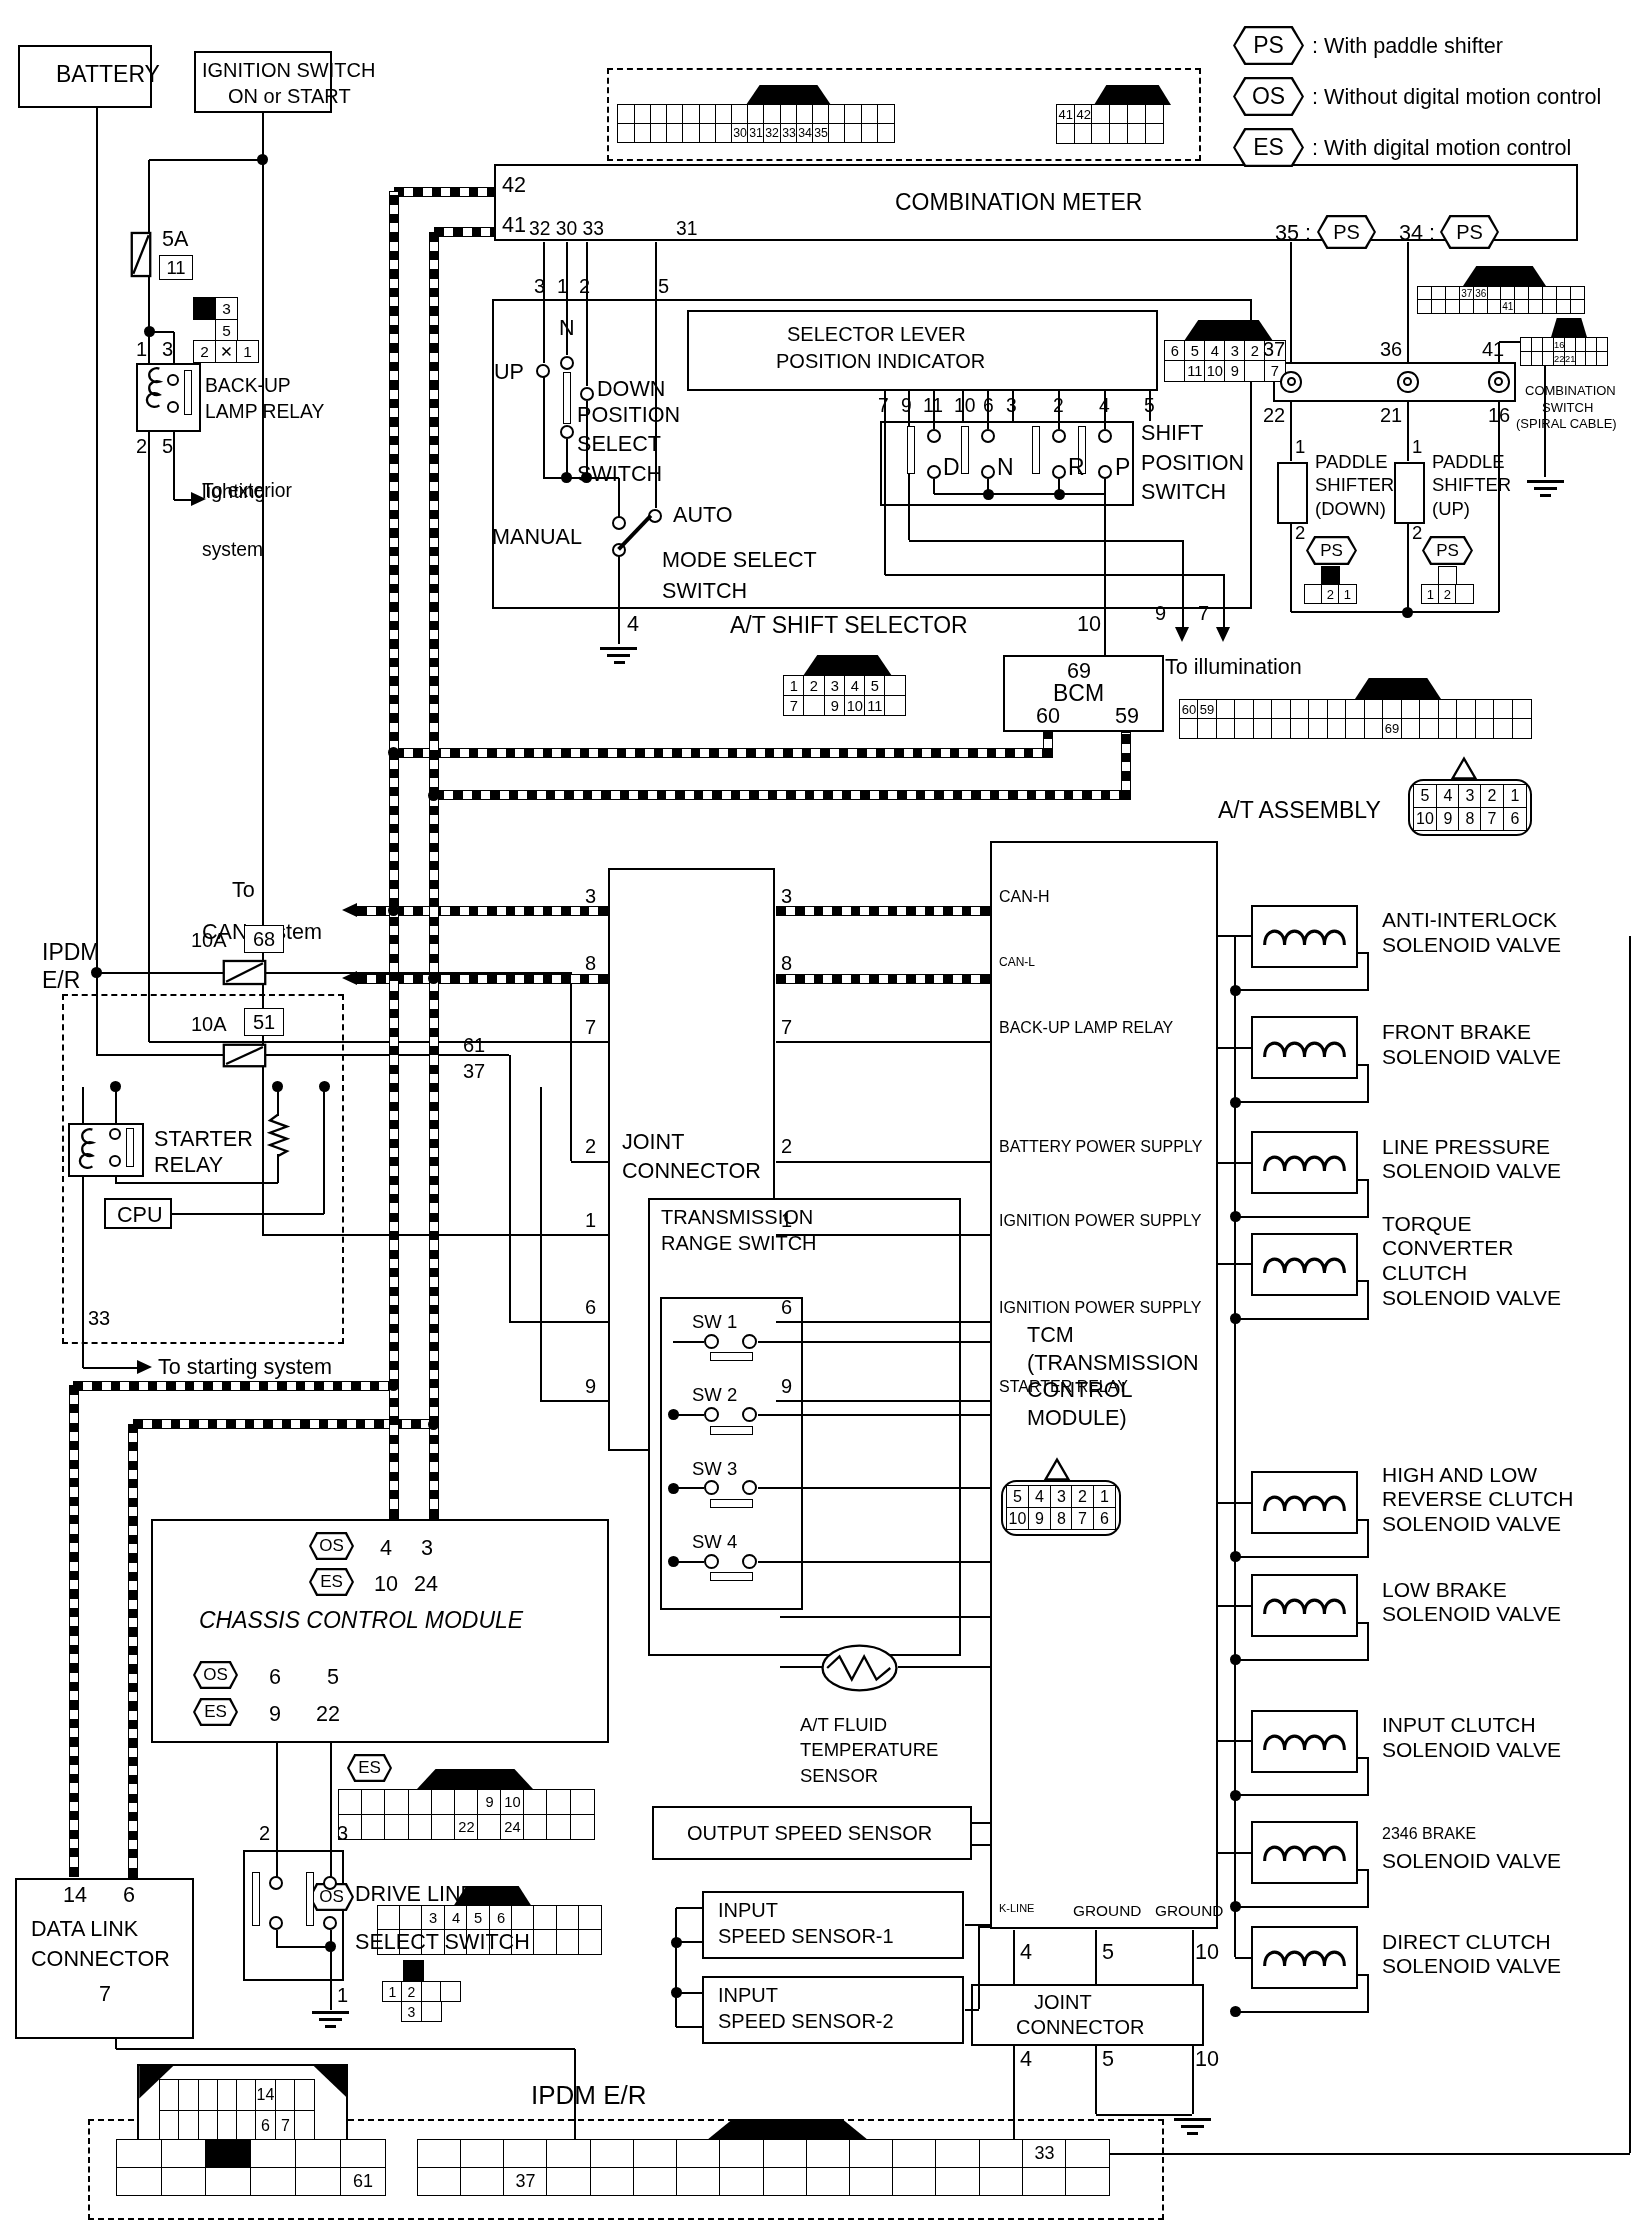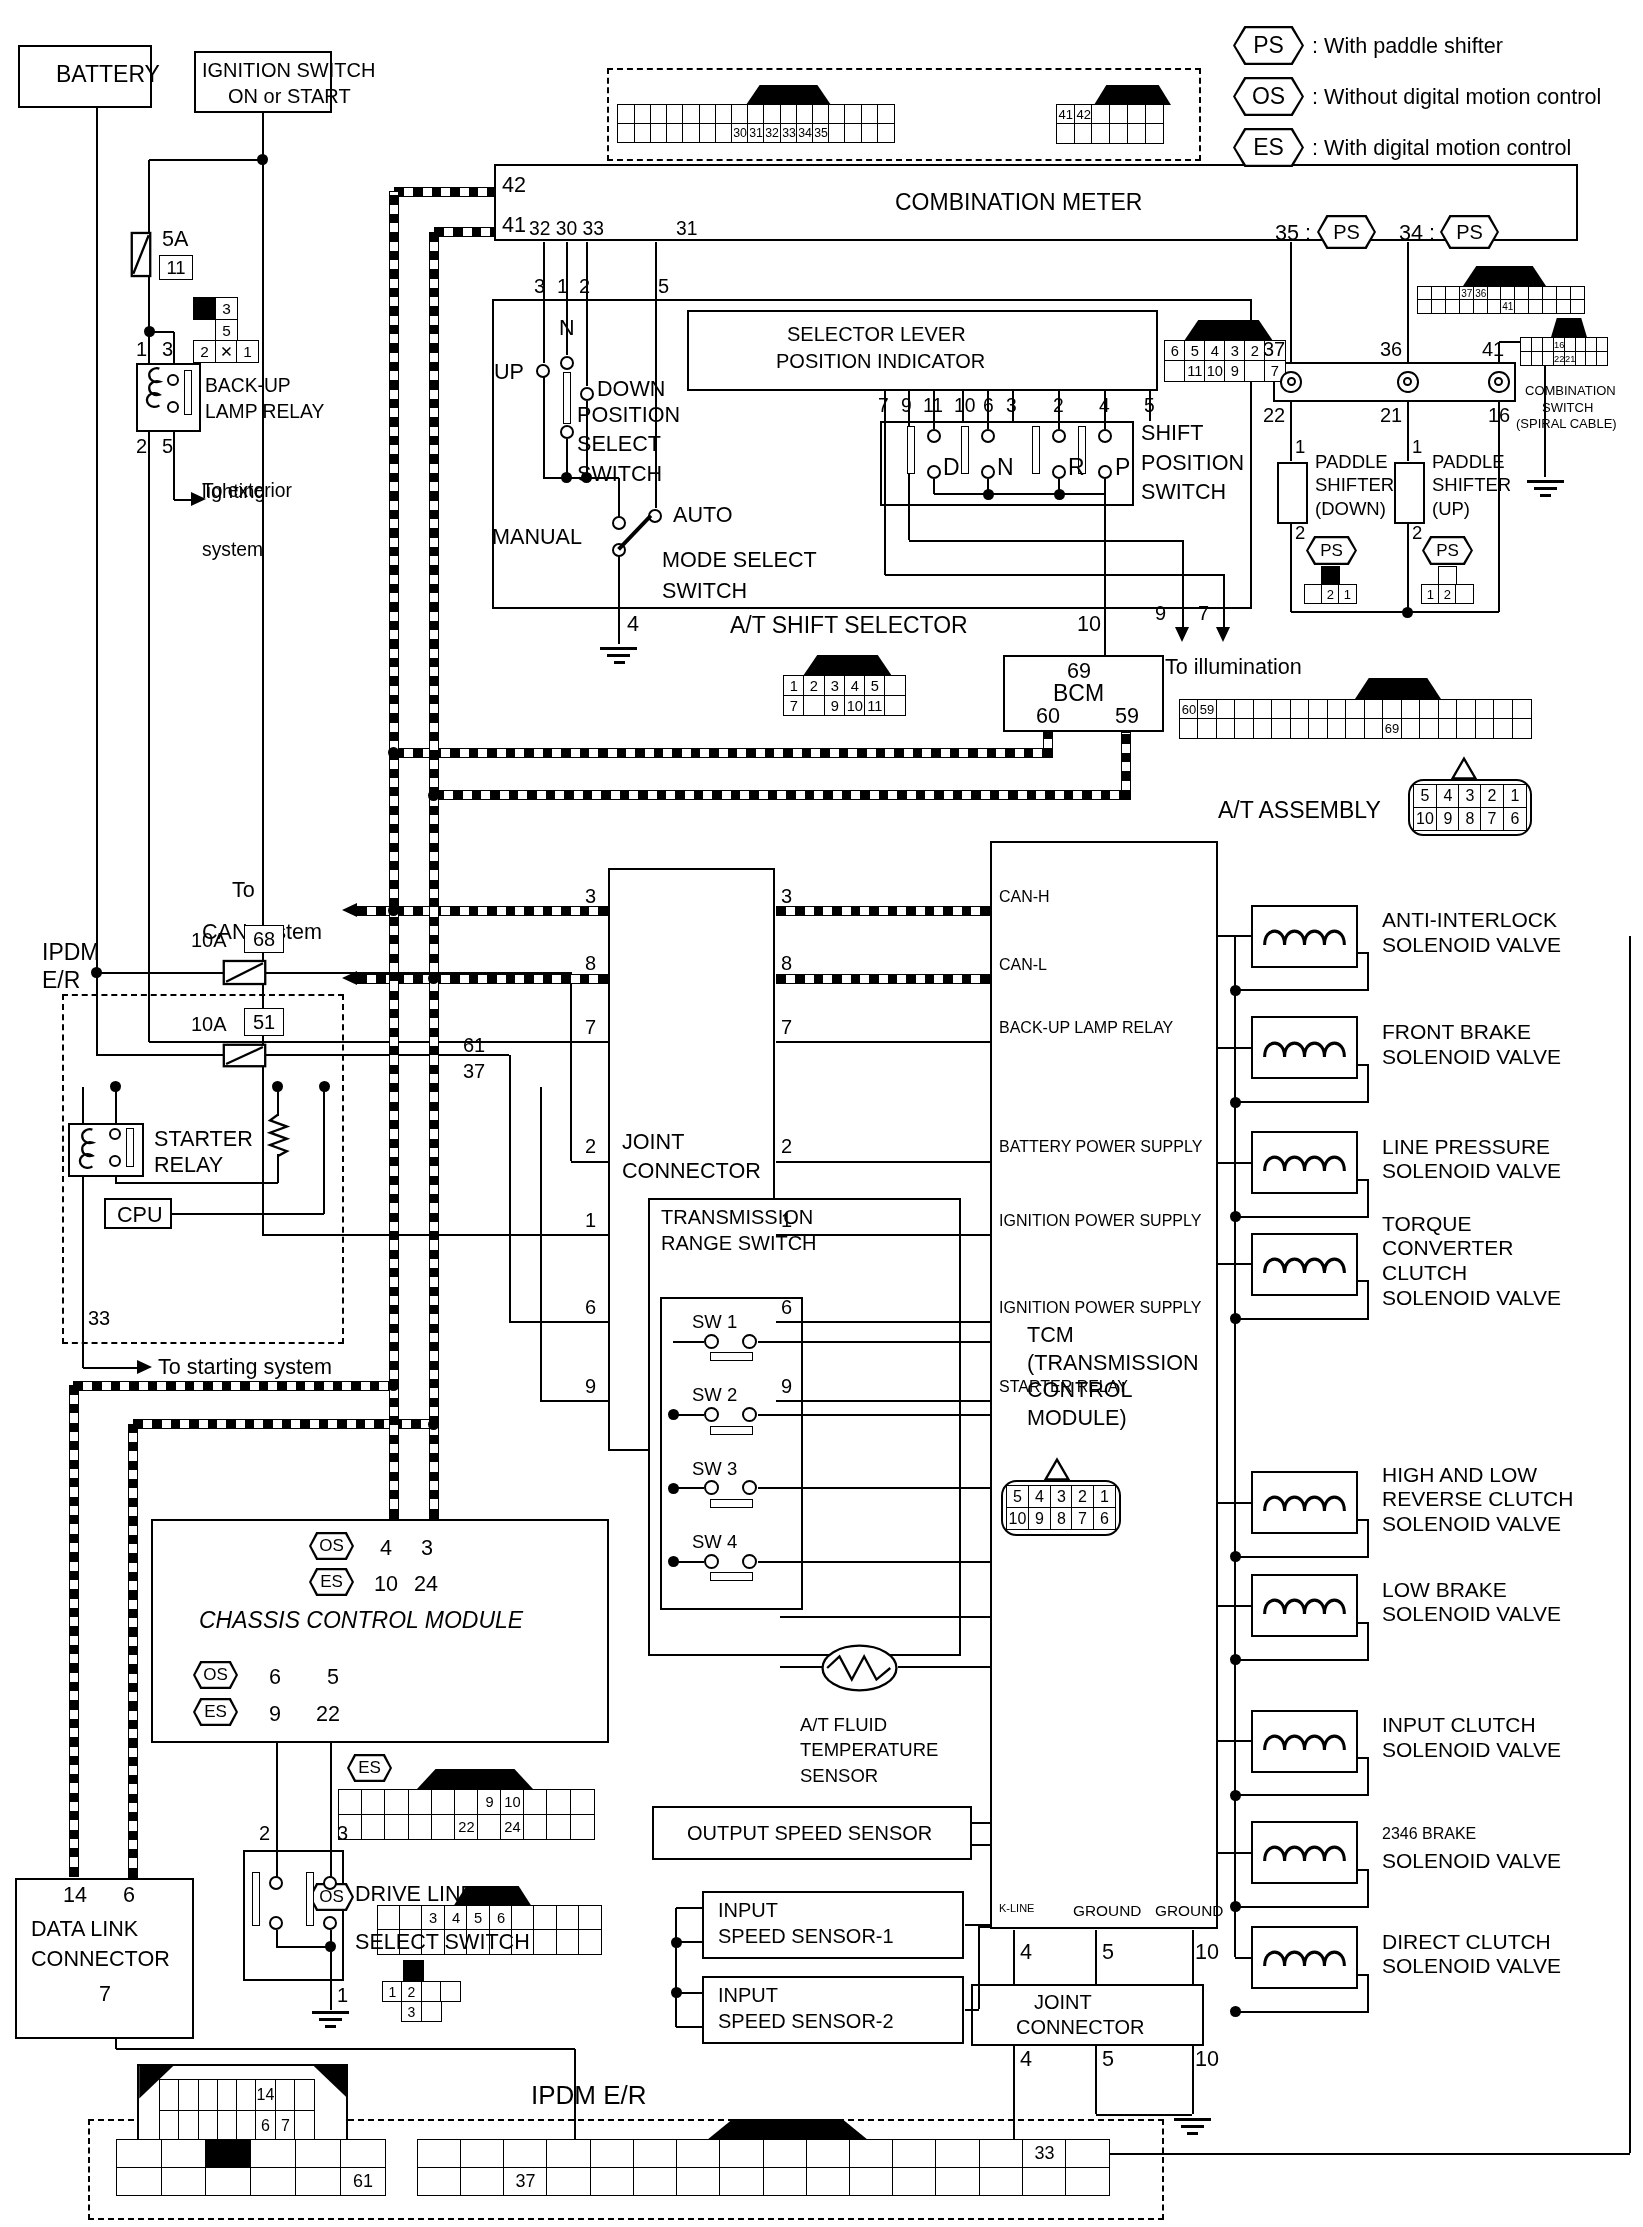--- a/index.html
+++ b/index.html
@@ -1039,21 +1039,21 @@
     <div class="t" style="left: 585px; top: 1296px; font-size: 20px;">6</div>
     <div class="t" style="left: 585px; top: 1375px; font-size: 20px;">9</div>
     <div class="t" style="left: 781px; top: 885px; font-size: 20px;">3</div>
     <div class="t" style="left: 781px; top: 952px; font-size: 20px;">8</div>
     <div class="t" style="left: 781px; top: 1016px; font-size: 20px;">7</div>
     <div class="t" style="left: 781px; top: 1135px; font-size: 20px;">2</div>
     <div class="t" style="left: 781px; top: 1209px; font-size: 20px;">1</div>
     <div class="t" style="left: 781px; top: 1296px; font-size: 20px;">6</div>
     <div class="t" style="left: 781px; top: 1375px; font-size: 20px;">9</div>
     <div class="t" style="left: 999px; top: 888px; font-size: 16px;">CAN-H</div>
-    <div class="t" style="left: 999px; top: 956px; font-size: 16px;">CAN-L</div>
+    <div class="t" style="left: 999px; top: 956px; font-size: 12px;">CAN-L</div>
     <div class="t" style="left: 999px; top: 1019px; font-size: 16px;">BACK-UP LAMP RELAY</div>
     <div class="t" style="left: 999px; top: 1138px; font-size: 16px;">BATTERY POWER SUPPLY</div>
     <div class="t" style="left: 999px; top: 1212px; font-size: 16px;">IGNITION POWER SUPPLY</div>
     <div class="t" style="left: 999px; top: 1299px; font-size: 16px;">IGNITION POWER SUPPLY</div>
     <div class="t" style="left: 999px; top: 1378px; font-size: 16px;">STARTER RELAY</div>
     <div class="t" style="left: 1027px; top: 1323px; font-size: 21.6px;">TCM</div>
     <div class="t" style="left: 1027px; top: 1351px; font-size: 21.6px;">(TRANSMISSION</div>
     <div class="t" style="left: 1027px; top: 1378px; font-size: 21.6px;">CONTROL</div>
     <div class="t" style="left: 1027px; top: 1406px; font-size: 21.6px;">MODULE)</div>
     <div class="t" style="left: 999px; top: 1902px; font-size: 11px;">K-LINE</div>

